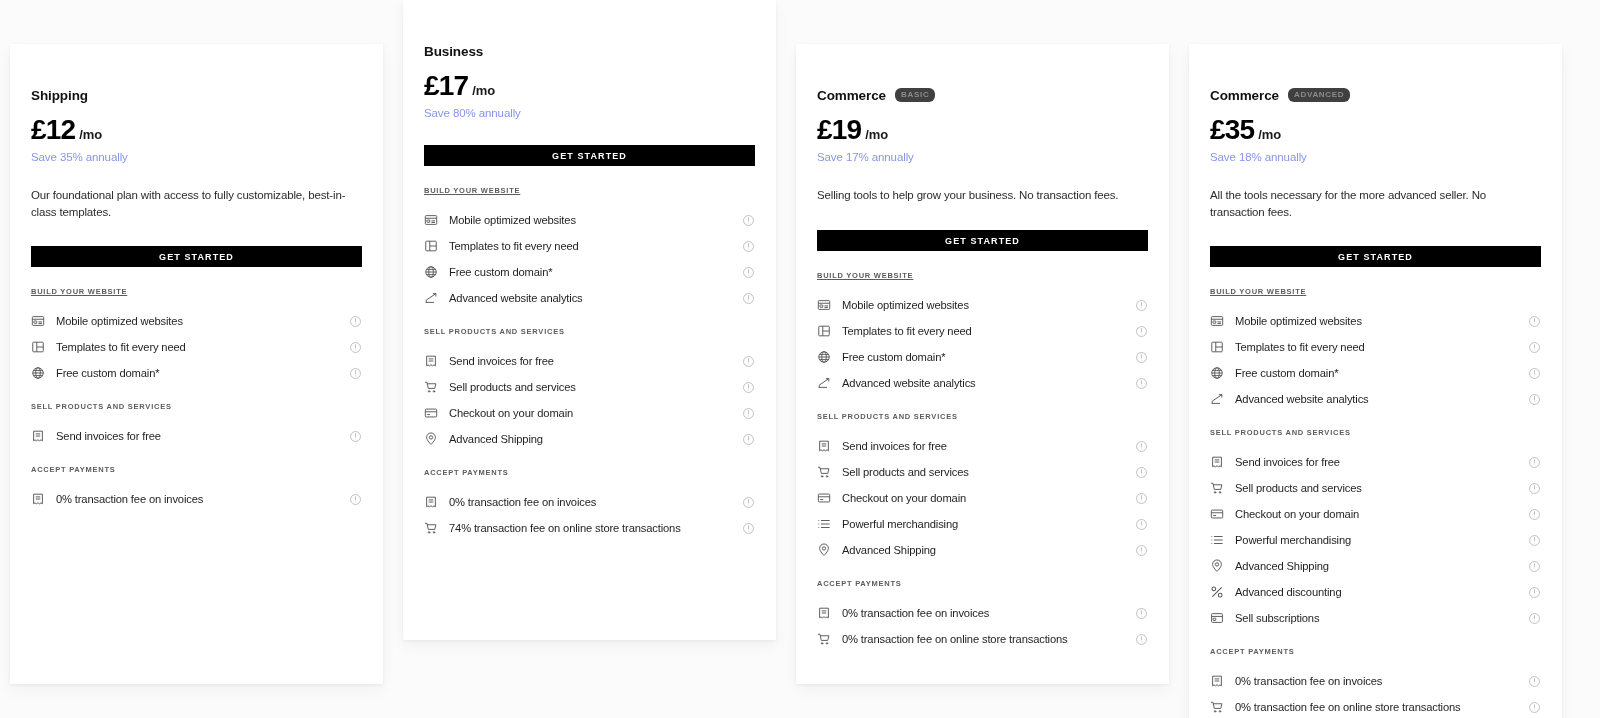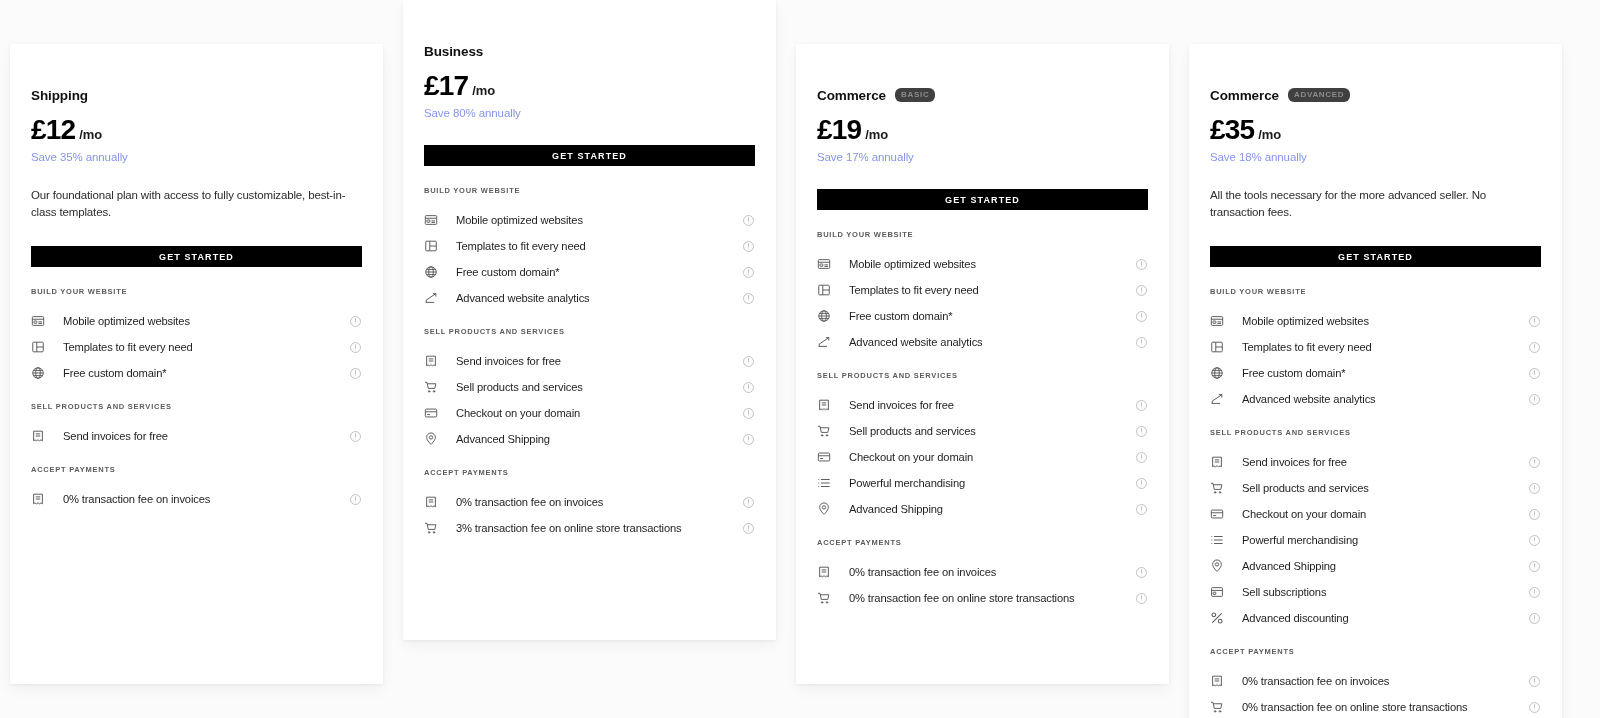--- a/index.html
+++ b/index.html
@@ -121,26 +121,26 @@
   .feature-group { margin-bottom: 2px; }
   .group-title {
     font-size: 7.5px;
     font-weight: 700;
     color: #5c5c5c;
     letter-spacing: 0.75px;
     text-transform: uppercase;
     margin-bottom: 12px;
     margin-top: 16px;
   }
-  .feature-group:first-child .group-title { margin-top: 0; }
+  .feature-group:first-child .group-title { margin-top: 0; text-decoration: underline; }
   .feature-row {
     display: flex;
     align-items: center;
     height: 26px;
-    gap: 18px;
+    gap: 11px;
   }
   .feature-icon {
     width: 14px;
     height: 14px;
     flex: 0 0 14px;
     display: flex;
     align-items: center;
     justify-content: center;
     color: #5a5a5a;
   }
@@ -461,21 +461,21 @@
             </span>
           </div>
           <div class="feature-row">
             <span class="feature-icon">
               <svg width="14" height="14" viewBox="0 0 16 16" fill="none" stroke="currentColor" stroke-width="1.1" stroke-linecap="round">
                 <polyline points="1.6,2.6 3.4,2.6 4.9,9.6 12.3,9.6 13.6,4.3 4.1,4.3"></polyline>
                 <circle cx="5.8" cy="13" r="0.85"></circle>
                 <circle cx="11.4" cy="13" r="0.85"></circle>
               </svg>
             </span>
-            <span class="feature-label">3% transaction fee on online store transactions</span>
+            <span class="feature-label">74% transaction fee on online store transactions</span>
             <span class="info-icon">
               <svg width="13" height="13" viewBox="0 0 16 16" fill="none" stroke="currentColor" stroke-width="1.05">
                 <circle cx="8" cy="8" r="6.1"></circle>
                 <line x1="8" y1="4.6" x2="8" y2="8.6" stroke-linecap="round"></line>
                 <circle cx="8" cy="11" r="0.5" fill="currentColor" stroke="none"></circle>
               </svg>
             </span>
           </div>
         </div>
       </div>
@@ -484,20 +484,21 @@
       <div class="plan-head">
         <div class="plan-name-row">
           <span class="plan-name">Commerce</span>
           <span class="plan-badge">BASIC</span>
         </div>
         <div class="price-row">
           <span class="price-amount">£19</span>
           <span class="price-period">/mo</span>
         </div>
         <a class="save-link">Save 17% annually</a>
+        <div class="plan-desc">Selling tools to help grow your business. No transaction fees.</div>
       </div>
       <button class="cta-button">GET STARTED</button>
       <div class="features">
         <div class="feature-group">
           <div class="group-title">BUILD YOUR WEBSITE</div>
           <div class="feature-row">
             <span class="feature-icon">
               <svg width="14" height="14" viewBox="0 0 16 16" fill="none" stroke="currentColor" stroke-width="1.1">
                 <rect x="1.5" y="3" width="13" height="10" rx="1"></rect>
                 <line x1="1.5" y1="6" x2="14.5" y2="6"></line>
@@ -872,44 +873,44 @@
             <span class="info-icon">
               <svg width="13" height="13" viewBox="0 0 16 16" fill="none" stroke="currentColor" stroke-width="1.05">
                 <circle cx="8" cy="8" r="6.1"></circle>
                 <line x1="8" y1="4.6" x2="8" y2="8.6" stroke-linecap="round"></line>
                 <circle cx="8" cy="11" r="0.5" fill="currentColor" stroke="none"></circle>
               </svg>
             </span>
           </div>
           <div class="feature-row">
             <span class="feature-icon">
-              <svg width="14" height="14" viewBox="0 0 16 16" fill="none" stroke="currentColor" stroke-width="1.1">
-                <rect x="1.8" y="3" width="12.4" height="10" rx="1"></rect>
-                <line x1="1.8" y1="6.2" x2="14.2" y2="6.2"></line>
-                <rect x="3.6" y="8.2" width="3" height="2.6" rx="0.4"></rect>
-              </svg>
-            </span>
-            <span class="feature-label">Sell subscriptions</span>
-            <span class="info-icon">
-              <svg width="13" height="13" viewBox="0 0 16 16" fill="none" stroke="currentColor" stroke-width="1.05">
-                <circle cx="8" cy="8" r="6.1"></circle>
-                <line x1="8" y1="4.6" x2="8" y2="8.6" stroke-linecap="round"></line>
-                <circle cx="8" cy="11" r="0.5" fill="currentColor" stroke="none"></circle>
-              </svg>
-            </span>
-          </div>
-          <div class="feature-row">
-            <span class="feature-icon">
               <svg width="14" height="14" viewBox="0 0 16 16" fill="none" stroke="currentColor" stroke-width="1.2" stroke-linecap="round">
                 <circle cx="4.4" cy="4.4" r="2.1"></circle>
                 <circle cx="11.6" cy="11.6" r="2.1"></circle>
                 <line x1="13" y1="3" x2="3" y2="13"></line>
               </svg>
             </span>
             <span class="feature-label">Advanced discounting</span>
+            <span class="info-icon">
+              <svg width="13" height="13" viewBox="0 0 16 16" fill="none" stroke="currentColor" stroke-width="1.05">
+                <circle cx="8" cy="8" r="6.1"></circle>
+                <line x1="8" y1="4.6" x2="8" y2="8.6" stroke-linecap="round"></line>
+                <circle cx="8" cy="11" r="0.5" fill="currentColor" stroke="none"></circle>
+              </svg>
+            </span>
+          </div>
+          <div class="feature-row">
+            <span class="feature-icon">
+              <svg width="14" height="14" viewBox="0 0 16 16" fill="none" stroke="currentColor" stroke-width="1.1">
+                <rect x="1.8" y="3" width="12.4" height="10" rx="1"></rect>
+                <line x1="1.8" y1="6.2" x2="14.2" y2="6.2"></line>
+                <rect x="3.6" y="8.2" width="3" height="2.6" rx="0.4"></rect>
+              </svg>
+            </span>
+            <span class="feature-label">Sell subscriptions</span>
             <span class="info-icon">
               <svg width="13" height="13" viewBox="0 0 16 16" fill="none" stroke="currentColor" stroke-width="1.05">
                 <circle cx="8" cy="8" r="6.1"></circle>
                 <line x1="8" y1="4.6" x2="8" y2="8.6" stroke-linecap="round"></line>
                 <circle cx="8" cy="11" r="0.5" fill="currentColor" stroke="none"></circle>
               </svg>
             </span>
           </div>
         </div>
         <div class="feature-group">

